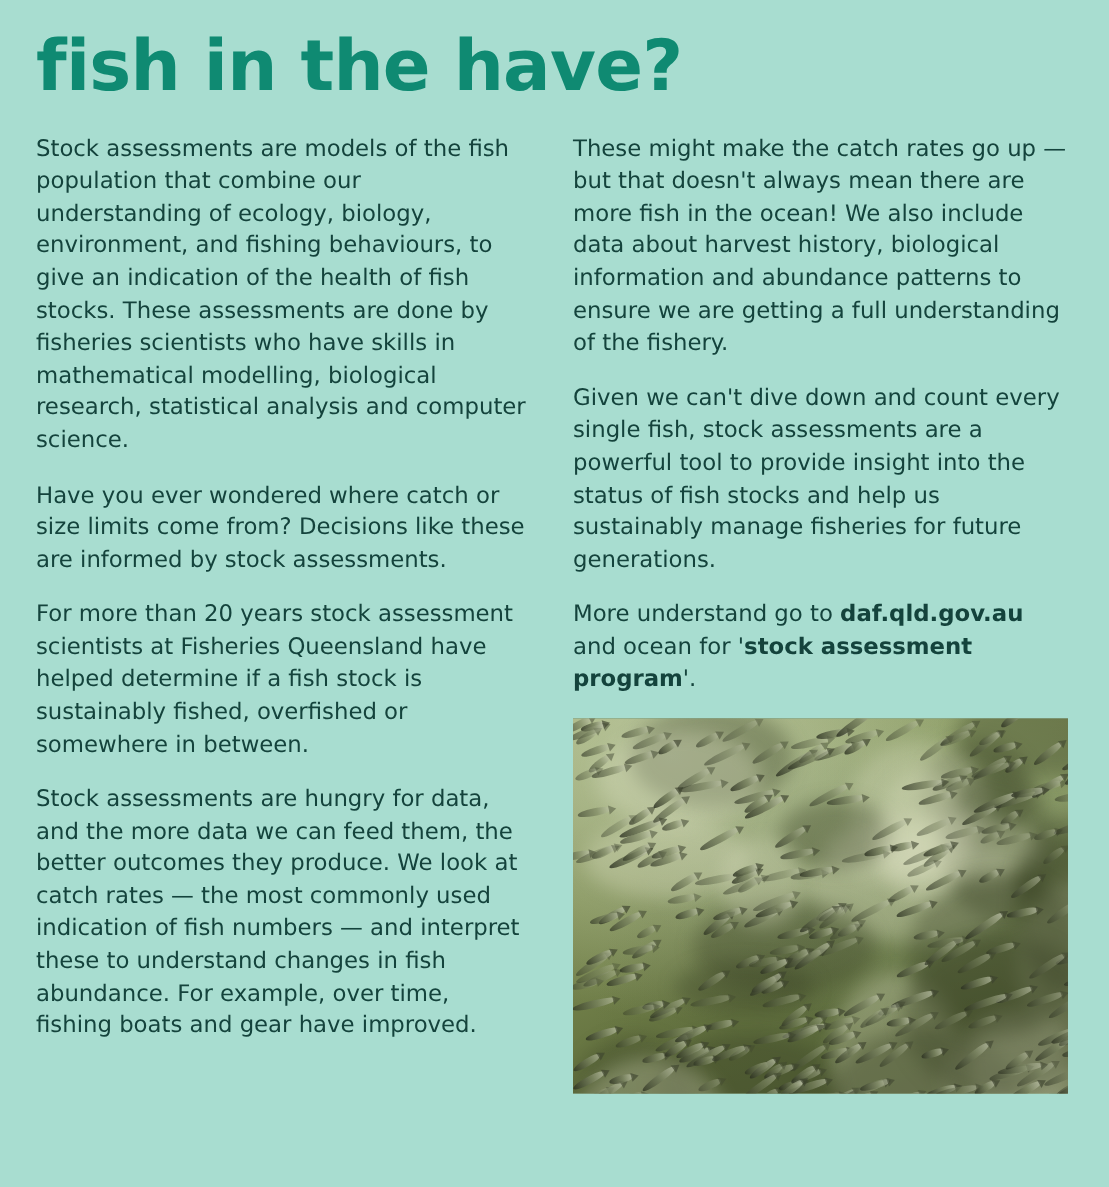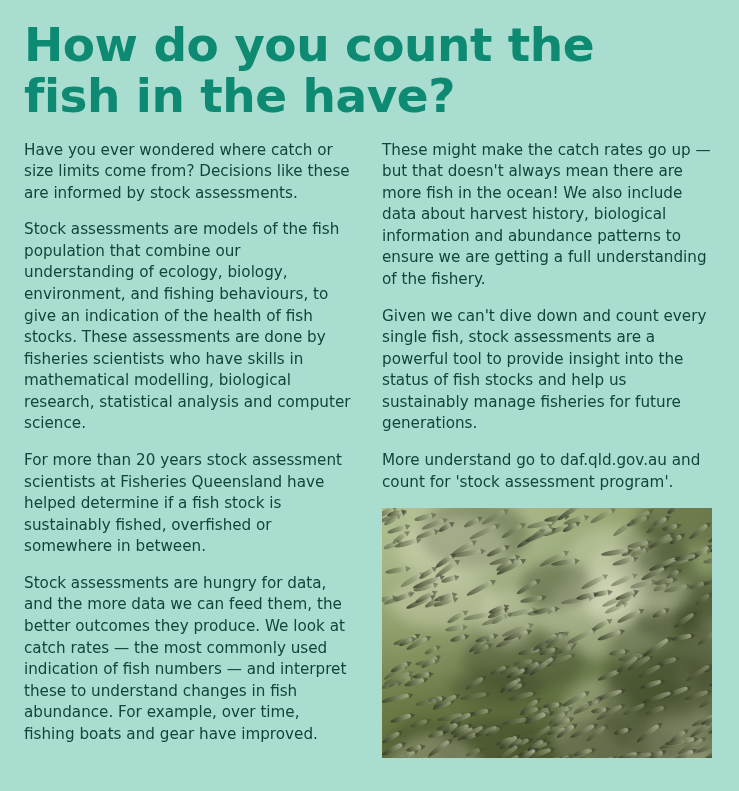--- a/index.html
+++ b/index.html
@@ -46,21 +46,21 @@
     color: #14433c;
     font-family: "DejaVu Sans", sans-serif;
     font-size: 15.2px;
     line-height: 1.42;
     margin: 0 0 15px 0;
   }
   p.body:last-child {
     margin-bottom: 0;
   }
   .bold {
-    font-weight: normal;
+    font-weight: bold;
   }
   .photo {
     margin-top: 14px;
     width: 330px;
     height: 250px;
     border: 0;
     position: relative;
     overflow: hidden;
     background: #6d7c4e;
   }
@@ -96,37 +96,36 @@
     border-bottom: 3px solid transparent;
     border-left: 5px solid rgba(60,65,45,0.7);
   }
 </style>
 </head>
 <body>
 
 <div class="page">
 
   <h1 class="headline">
-    <span class="line">How do you count the</span>
     <span class="line">fish in the have?</span>
   </h1>
 
   <div class="columns">
 
     <div class="col">
+      <p class="body">Stock assessments are models of the fish population that combine our understanding of ecology, biology, environment, and fishing behaviours, to give an indication of the health of fish stocks. These assessments are done by fisheries scientists who have skills in mathematical modelling, biological research, statistical analysis and computer science.</p>
       <p class="body">Have you ever wondered where catch or size limits come from? Decisions like these are informed by stock assessments.</p>
-      <p class="body">Stock assessments are models of the fish population that combine our understanding of ecology, biology, environment, and fishing behaviours, to give an indication of the health of fish stocks. These assessments are done by fisheries scientists who have skills in mathematical modelling, biological research, statistical analysis and computer science.</p>
       <p class="body">For more than 20 years stock assessment scientists at Fisheries Queensland have helped determine if a fish stock is sustainably fished, overfished or somewhere in between.</p>
       <p class="body">Stock assessments are hungry for data, and the more data we can feed them, the better outcomes they produce. We look at catch rates — the most commonly used indication of fish numbers — and interpret these to understand changes in fish abundance. For example, over time, fishing boats and gear have improved.</p>
     </div>
 
     <div class="col">
       <p class="body">These might make the catch rates go up — but that doesn't always mean there are more fish in the ocean! We also include data about harvest history, biological information and abundance patterns to ensure we are getting a full understanding of the fishery.</p>
       <p class="body">Given we can't dive down and count every single fish, stock assessments are a powerful tool to provide insight into the status of fish stocks and help us sustainably manage fisheries for future generations.</p>
-      <p class="body"><span>More understand go to </span><span class="bold">daf.qld.gov.au</span><span> and count for '</span><span class="bold">stock assessment program</span><span>'.</span></p>
+      <p class="body"><span>More understand go to </span><span class="bold">daf.qld.gov.au</span><span> and ocean for '</span><span class="bold">stock assessment program</span><span>'.</span></p>
 
       <div class="photo">
         <div class="water"></div>
         <div id="photo-fish">
             <div class="blotch" style="left:155.3903031349182px;top:74.36017274856567px;width:143.81203977391124px;height:75.04748582839966px;background:rgba(225,230,200,0.30);"></div>
             <div class="blotch" style="left:293.23092699050903px;top:78.11407327651978px;width:108.66327047348022px;height:53.76362085342407px;background:rgba(55,62,35,0.35);"></div>
             <div class="blotch" style="left:233.01288843154907px;top:14.62153673171997px;width:73.10421705245972px;height:71.87363862991333px;background:rgba(55,62,35,0.35);"></div>
             <div class="blotch" style="left:37.68951058387756px;top:-7.954817712306976px;width:109.00917887687683px;height:67.28142857551575px;background:rgba(55,62,35,0.35);"></div>
             <div class="blotch" style="left:183.6797332763672px;top:16.368846893310547px;width:94.48060303926468px;height:87.78207778930664px;background:rgba(225,230,200,0.30);"></div>
             <div class="blotch" style="left:246.9949758052826px;top:191.77074313163757px;width:94.86796498298645px;height:112.51555323600769px;background:rgba(225,230,200,0.30);"></div>

